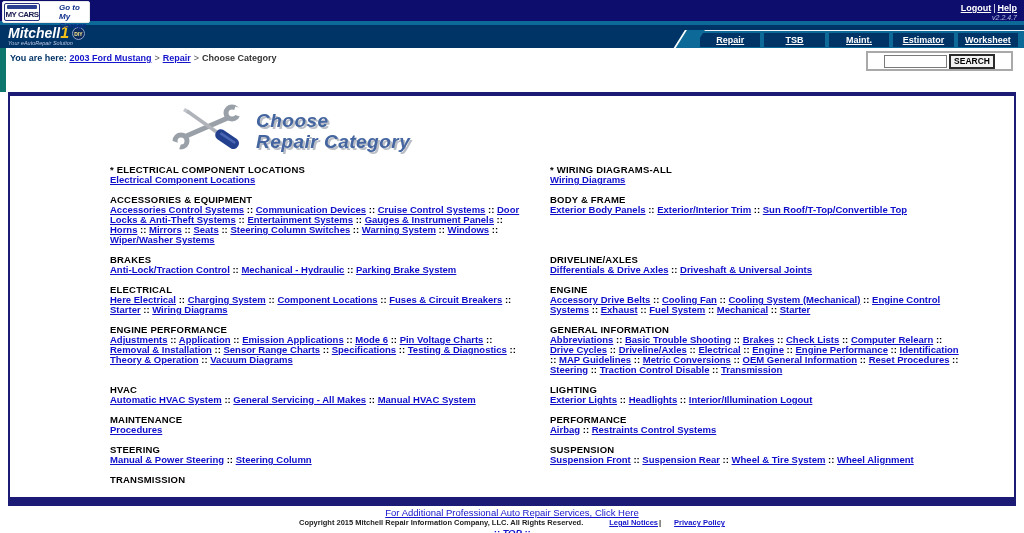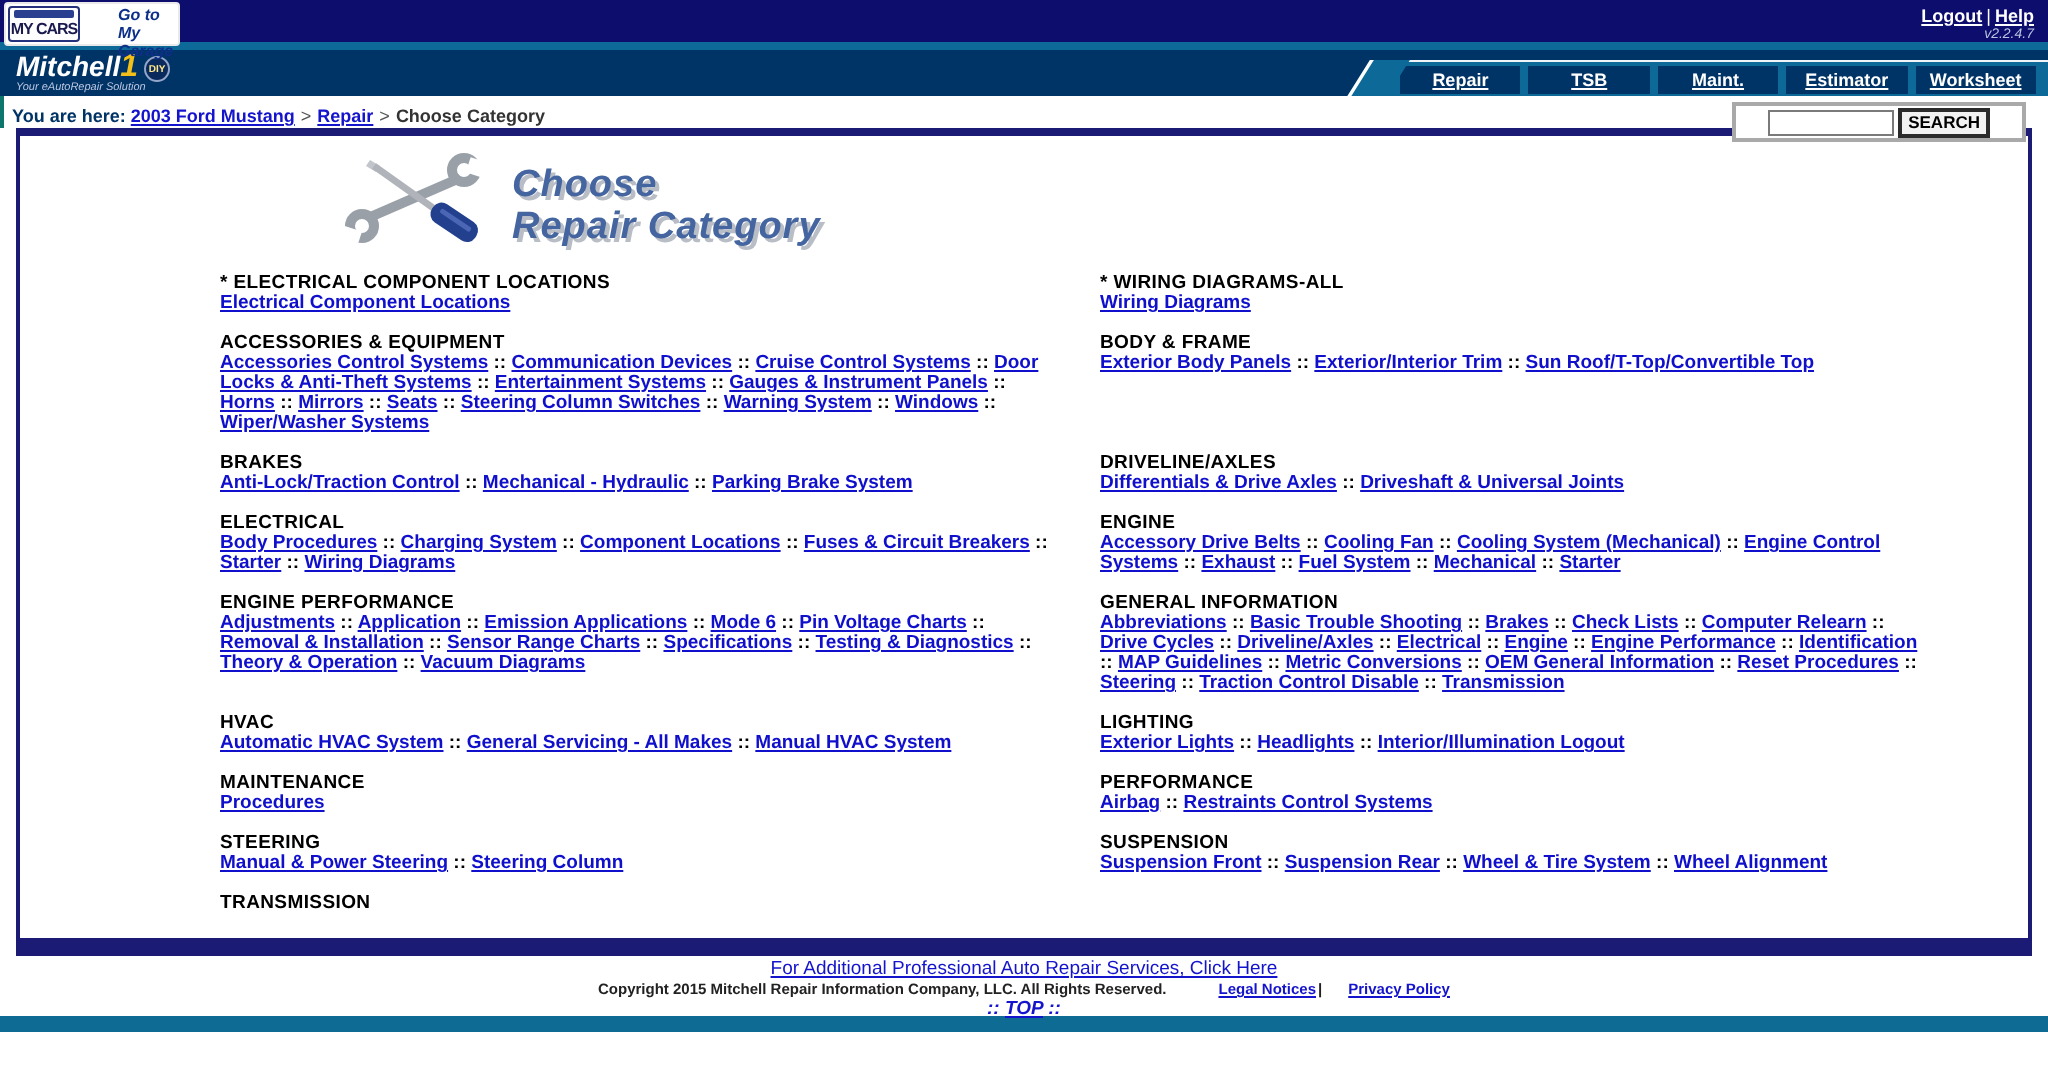--- a/index.html
+++ b/index.html
@@ -36,21 +36,21 @@
   .tagline { font-size:5.5px; font-style:italic; color:#bcc8e2; margin-top:0; }
   .tab-notch { position:absolute; right:0; bottom:0; width:336px; height:18px;
                background:#0d6997; border-top:1px solid #f0f4f8; }
   .tab-notch::before { content:""; position:absolute; left:-9px; top:-1px; height:19px; width:18px;
                background:#0d6997; transform:skewX(-32deg); border-left:2px solid #fff; }
   .tabs { display:flex; height:100%; padding:2px 4px 1px 10px; }
   .tab { flex:1; margin:0 2px; background:#003366; color:#fff; font-size:9px; font-weight:bold;
          text-decoration:underline; text-align:center; line-height:15px; cursor:pointer; }
 
   
-  .crumb-row { height:16px; position:relative; background:#fff; border-left:2px solid #0f766e; }
+  .crumb-row { height:44px; position:relative; background:#fff; border-left:6px solid #0f766e; }
   .crumb { position:absolute; left:4px; top:5px; font-size:9px; font-weight:bold; color:#003366; }
   .crumb a { color:#1414cc; text-decoration:underline; cursor:pointer; }
   .crumb .gt { color:#555; font-weight:normal; margin:0 3px; }
   .crumb .current { color:#333; }
   .search-box { position:absolute; right:11px; top:3px; width:147px; height:20px;
                 border:2px solid #a9a9a9; background:#fff; display:flex; align-items:center;
                 padding:1px 16px; gap:2px; }
   .search-box input { flex:1; min-width:0; height:13px; border:1px solid #7a7a7a;
                       font-size:9px; padding:0 2px; font-family:"Liberation Sans",sans-serif; }
   .search-box button { font-size:8.5px; font-weight:bold; color:#000; background:#f2f2f2;
@@ -200,21 +200,21 @@
             <div class="cat-section">
               <div class="cat-title">DRIVELINE/AXLES</div>
               <div class="cat-links"><a>Differentials &amp; Drive Axles</a><span class="sep"> :: </span><a>Driveshaft &amp; Universal Joints</a></div>
             </div>
           </td>
         </tr>
         <tr>
           <td>
             <div class="cat-section">
               <div class="cat-title">ELECTRICAL</div>
-              <div class="cat-links"><a>Body Procedures</a><span class="sep"> :: </span><a>Charging System</a><span class="sep"> :: </span><a>Component Locations</a><span class="sep"> :: </span><a>Fuses &amp; Circuit Breakers</a><span class="sep"> :: </span><a>Starter</a><span class="sep"> :: </span><a>Wiring Diagrams</a></div>
+              <div class="cat-links"><a>Here Electrical</a><span class="sep"> :: </span><a>Charging System</a><span class="sep"> :: </span><a>Component Locations</a><span class="sep"> :: </span><a>Fuses &amp; Circuit Breakers</a><span class="sep"> :: </span><a>Starter</a><span class="sep"> :: </span><a>Wiring Diagrams</a></div>
             </div>
           </td>
           <td>
             <div class="cat-section">
               <div class="cat-title">ENGINE</div>
               <div class="cat-links"><a>Accessory Drive Belts</a><span class="sep"> :: </span><a>Cooling Fan</a><span class="sep"> :: </span><a>Cooling System (Mechanical)</a><span class="sep"> :: </span><a>Engine Control Systems</a><span class="sep"> :: </span><a>Exhaust</a><span class="sep"> :: </span><a>Fuel System</a><span class="sep"> :: </span><a>Mechanical</a><span class="sep"> :: </span><a>Starter</a></div>
             </div>
           </td>
         </tr>
         <tr>

